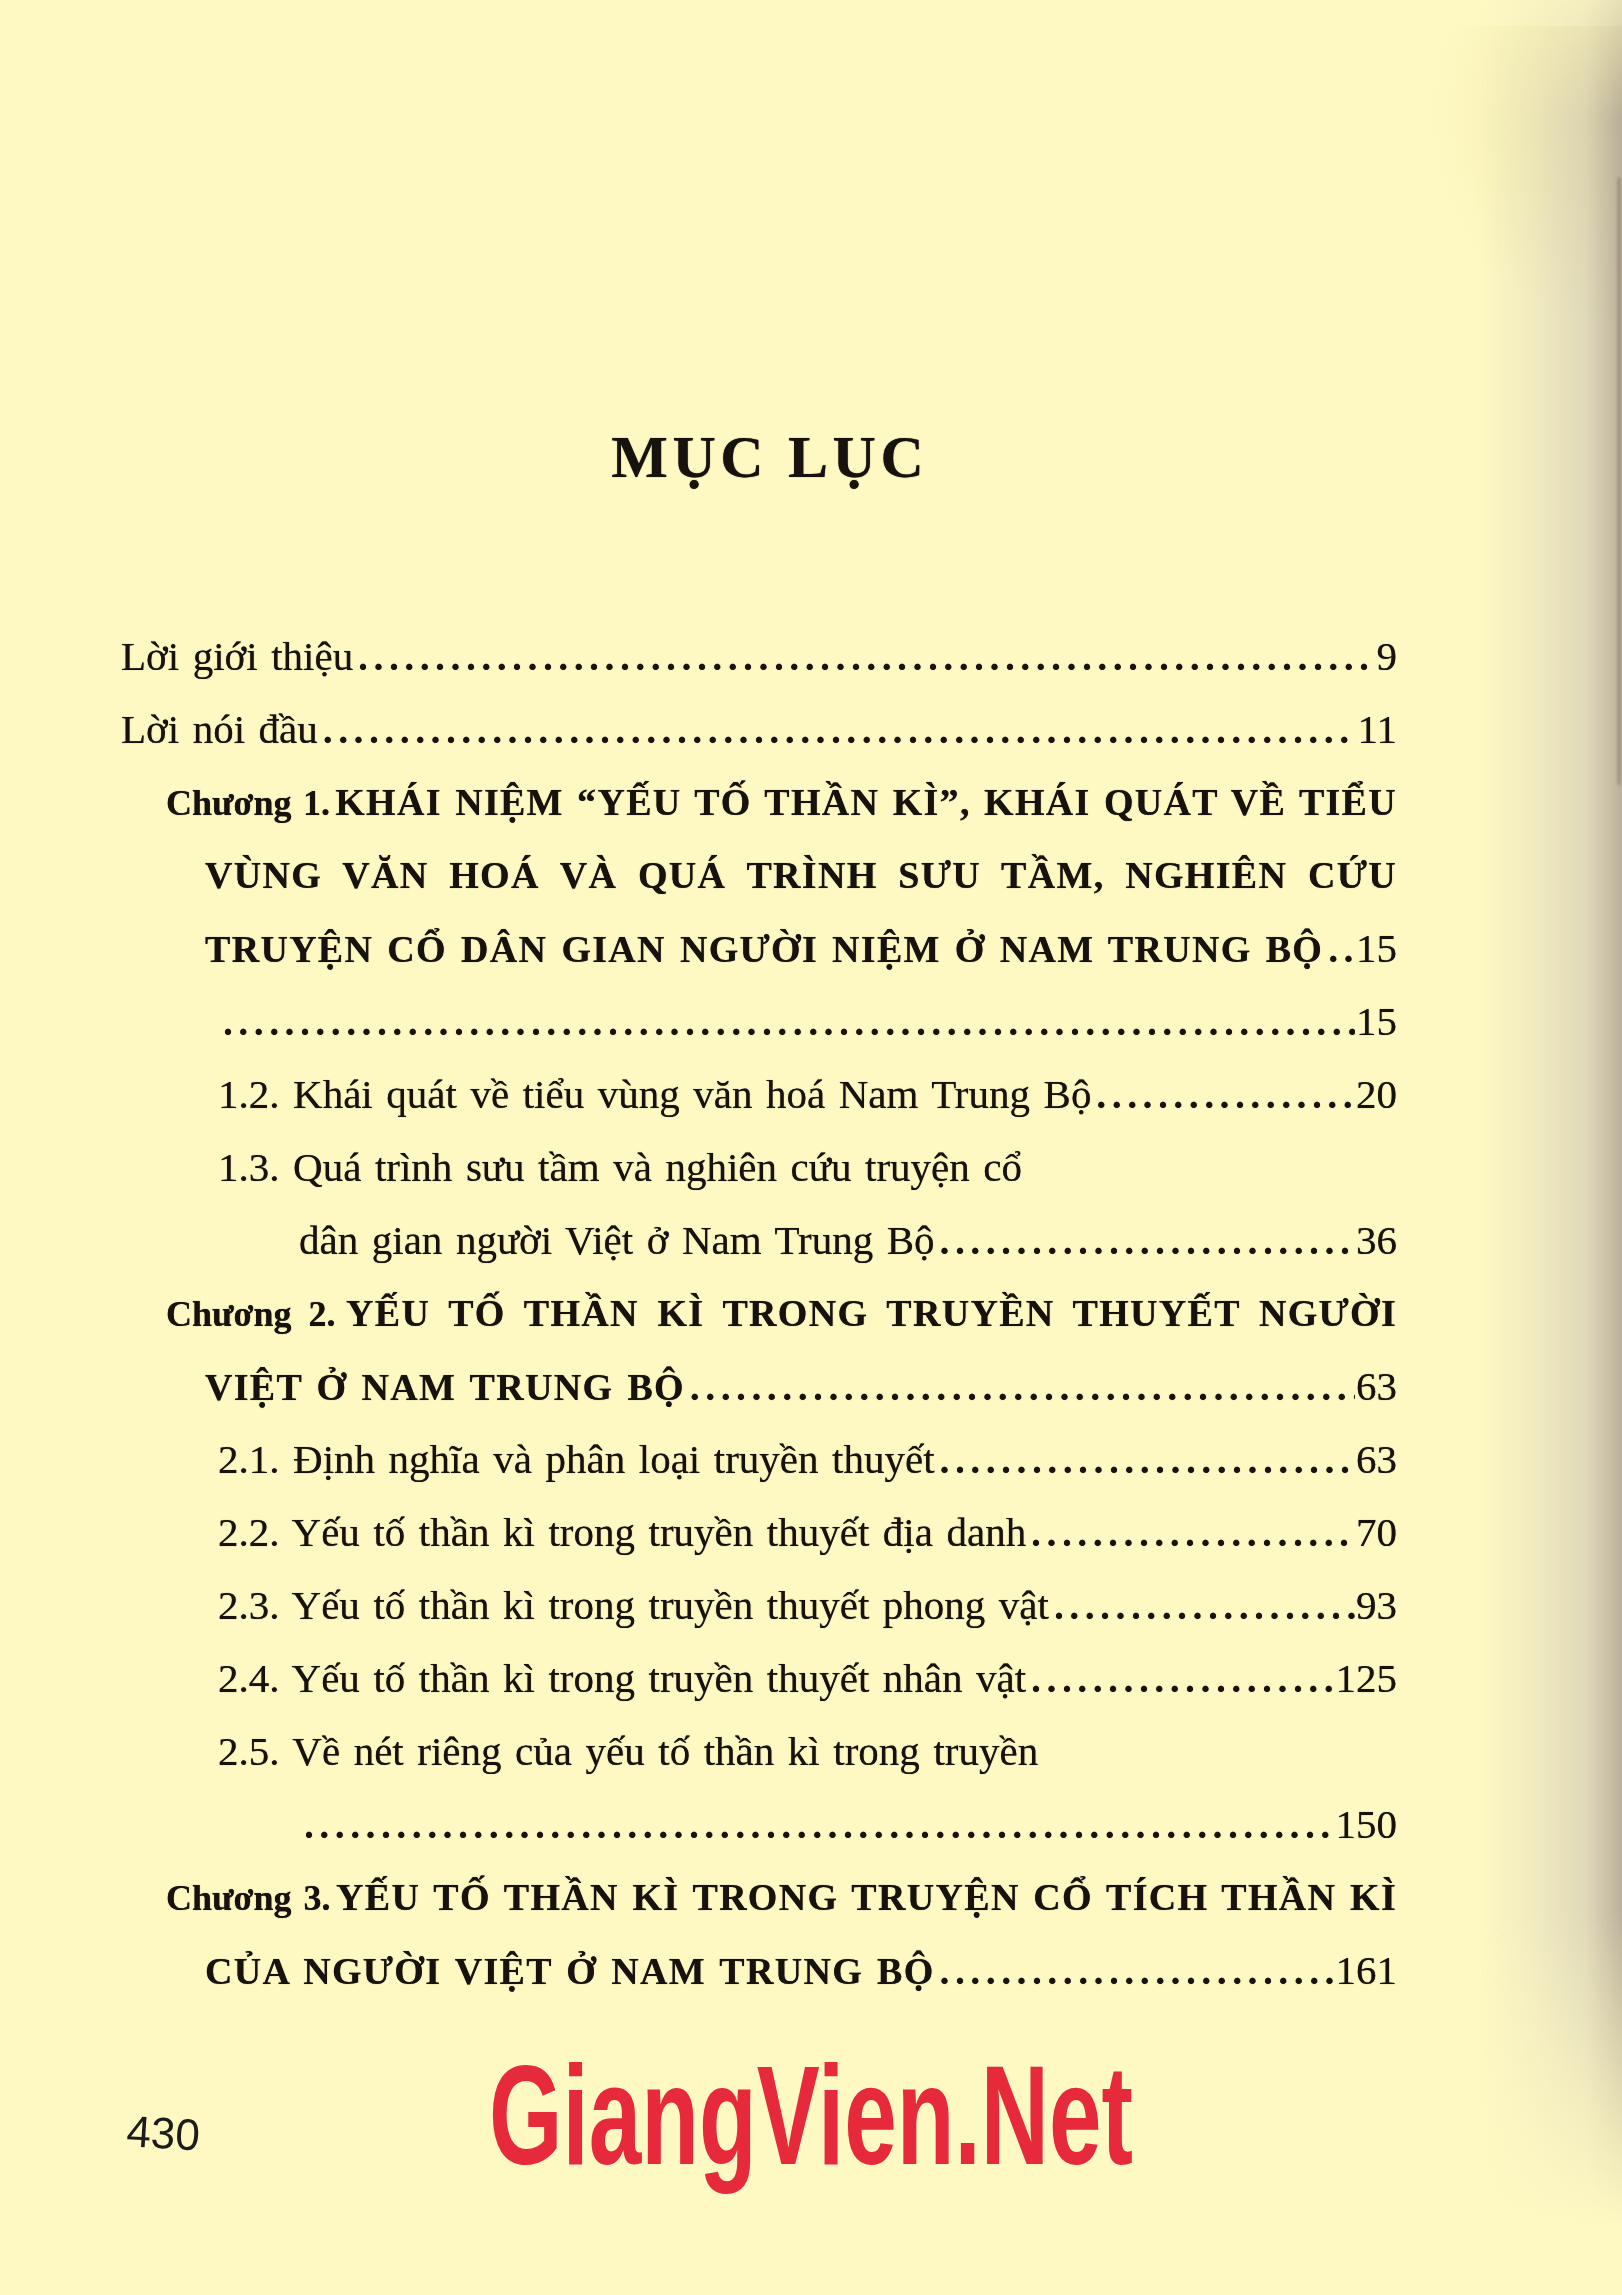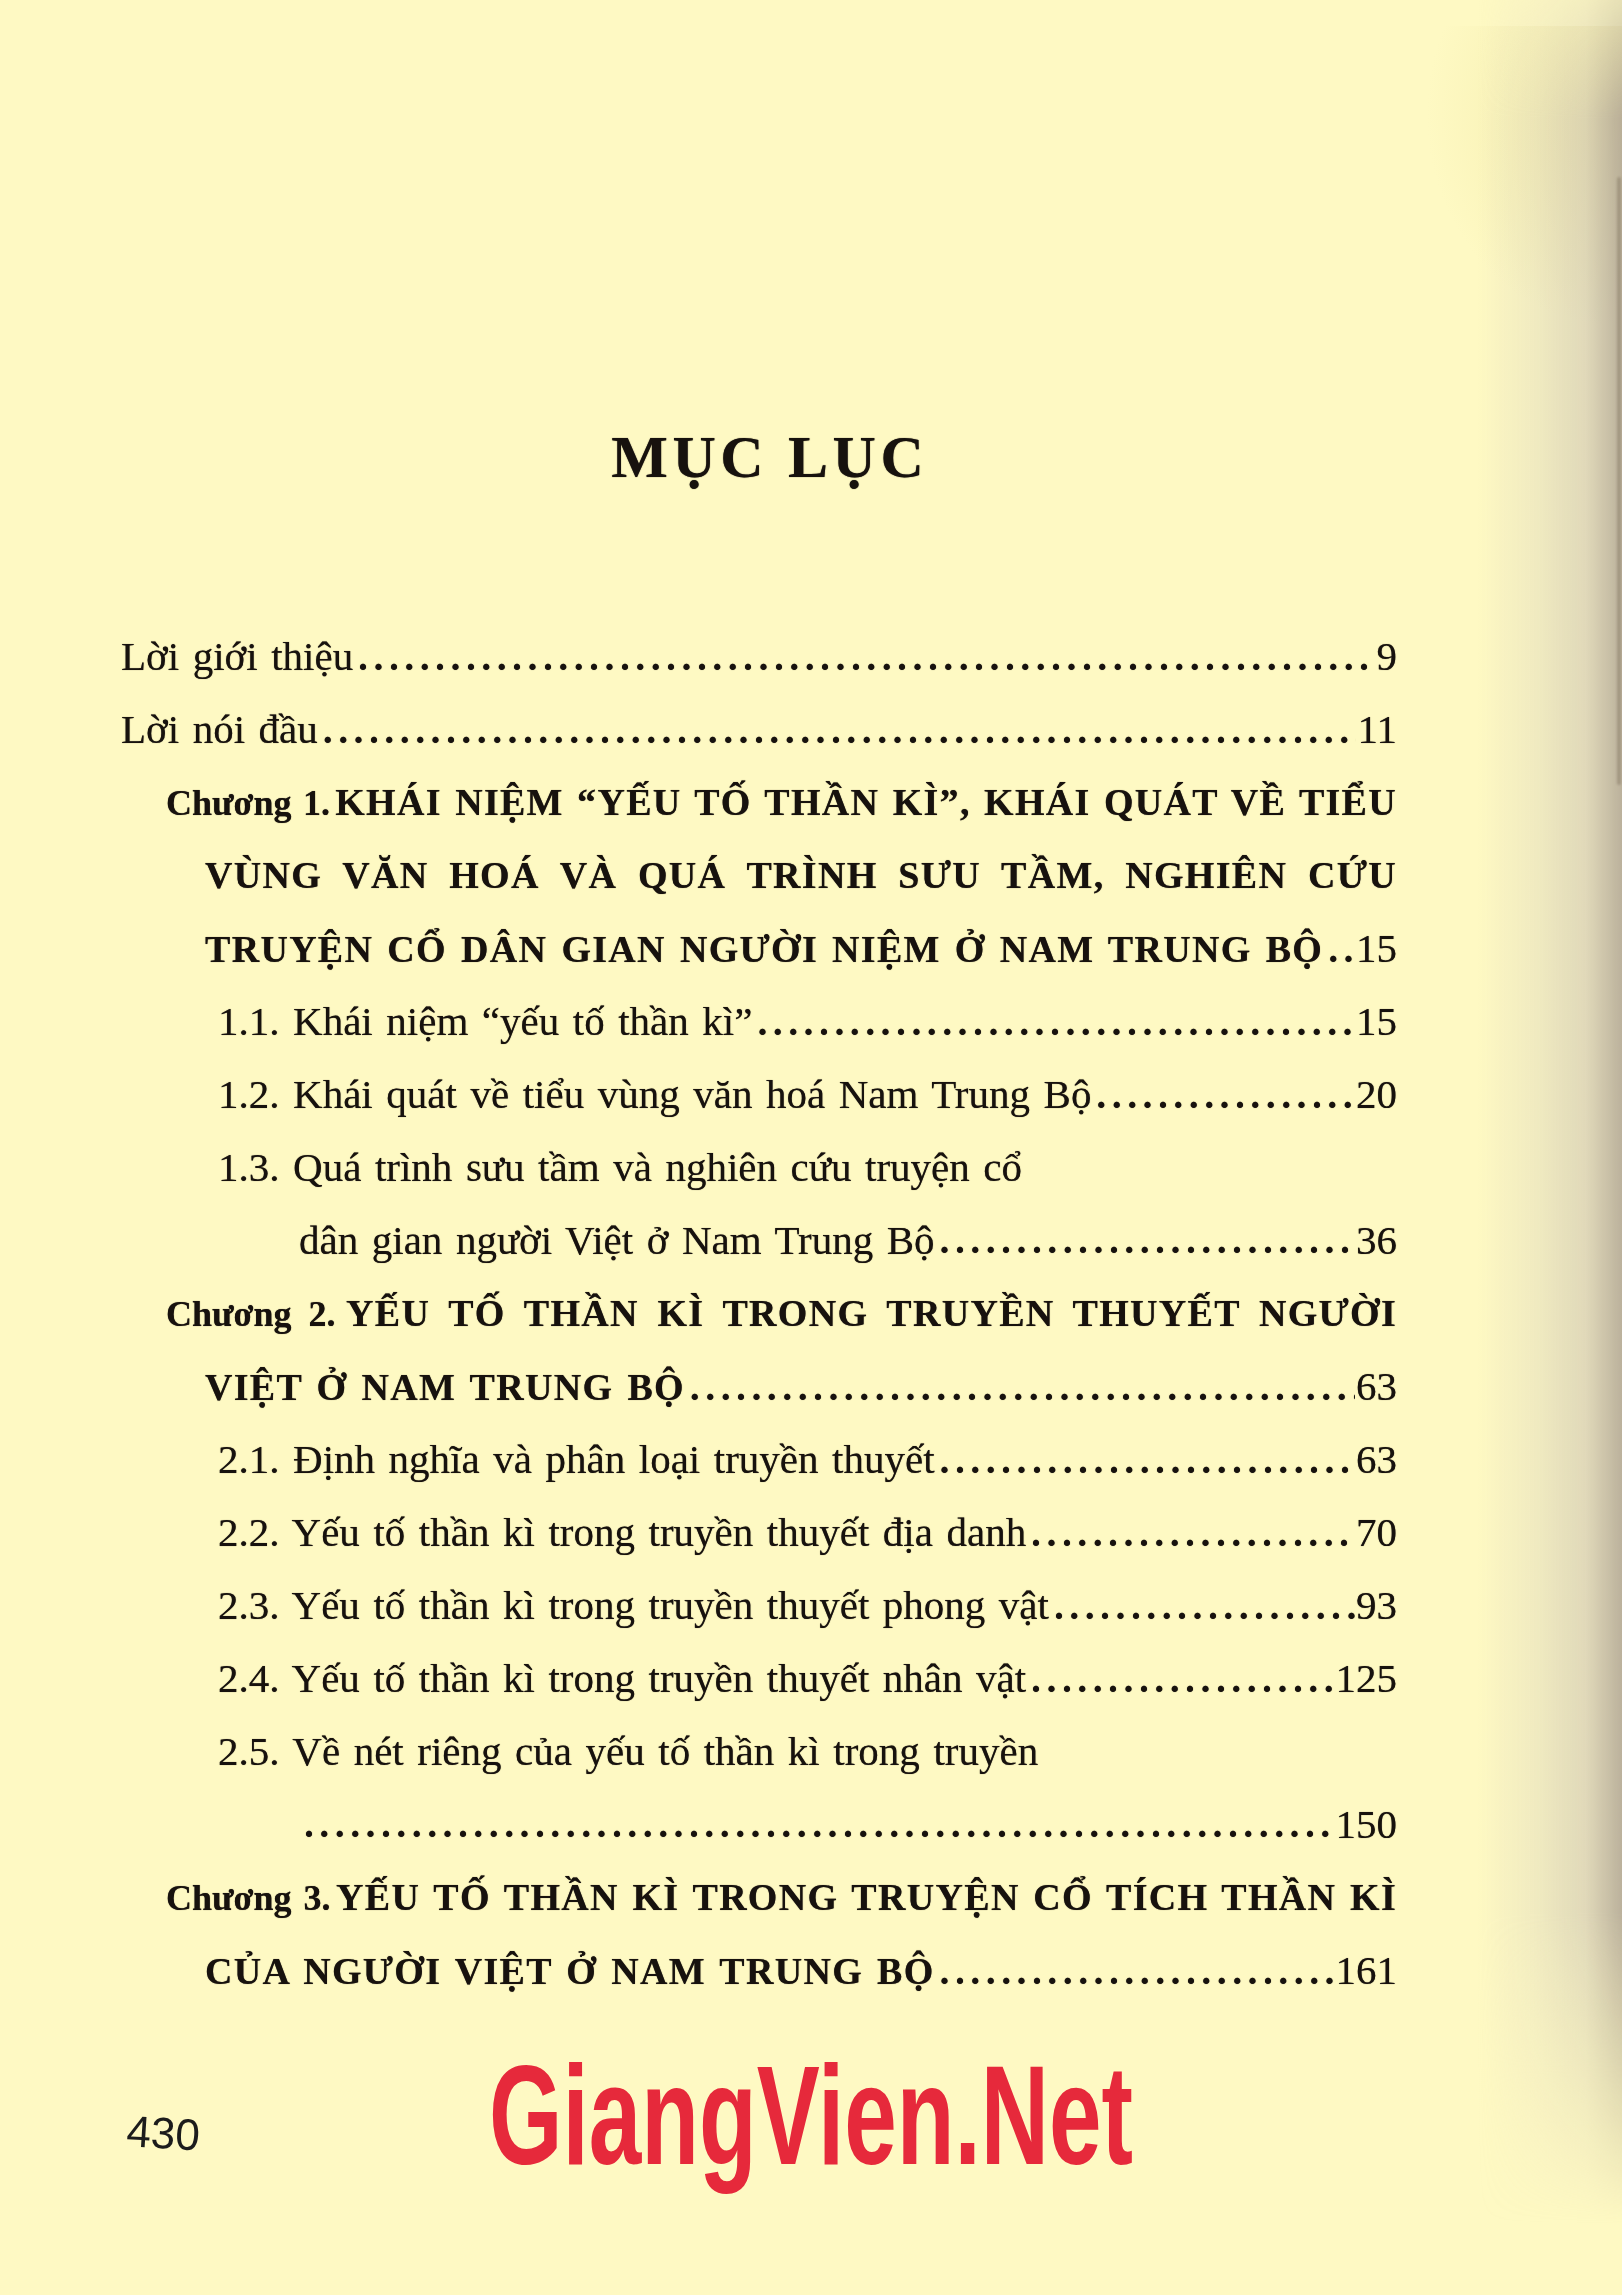--- a/index.html
+++ b/index.html
@@ -53,21 +53,21 @@
   
   .jrow {
     display:block; height:73px; line-height:73px; white-space:normal;
     text-align:justify; text-align-last:justify;
     text-shadow:0 0 0.8px rgba(20,12,6,.8);
   }
   .ch-label { font-size:36px; font-weight:bold;margin-left:45px; }
   .ch-caps  { font-size:38px; font-weight:bold; letter-spacing:1.3px; }
   .ind1 { padding-left:84px; }  
   .ind2 { padding-left:97px; }  
-  .ind3 { padding-left:178px;align-items:flex-end; }  
+  .ind3 { padding-left:178px; }  
   
   .folio {
     position:absolute; left:128px; top:2108px;
     font-family:"Liberation Sans","DejaVu Sans",sans-serif;
     font-size:44px; line-height:46px; color:#1c1c1c;
     transform:rotate(3.5deg); transform-origin:left top;
   }
   .watermark {
     position:absolute; left:489px; top:2040px;
     font-family:"Liberation Sans","DejaVu Sans",sans-serif;
@@ -105,21 +105,20 @@
       <span class="ch-caps">KHÁI NIỆM “YẾU TỐ THẦN KÌ”, KHÁI QUÁT VỀ TIỂU</span>
     </div>
     <div class="jrow ind1 ch-caps">VÙNG VĂN HOÁ VÀ QUÁ TRÌNH SƯU TẦM, NGHIÊN CỨU</div>
     <div class="row ind1">
       <span class="label ch-caps">TRUYỆN CỔ DÂN GIAN NGƯỜI NIỆM Ở NAM TRUNG BỘ</span>
       <span class="dots">........................................................................................................................................................................................................</span>
       <span class="pagenum">15</span>
     </div>
 
     <div class="row ind2">
-      <span class="label">1.1. Khái niệm “yếu tố thần kì”</span>
       <span class="dots">........................................................................................................................................................................................................</span>
       <span class="pagenum">15</span>
     </div>
     <div class="row ind2">
       <span class="label">1.2. Khái quát về tiểu vùng văn hoá Nam Trung Bộ</span>
       <span class="dots">........................................................................................................................................................................................................</span>
       <span class="pagenum">20</span>
     </div>
     <div class="row ind2">
       <span class="label">1.3. Quá trình sưu tầm và nghiên cứu truyện cổ</span>

